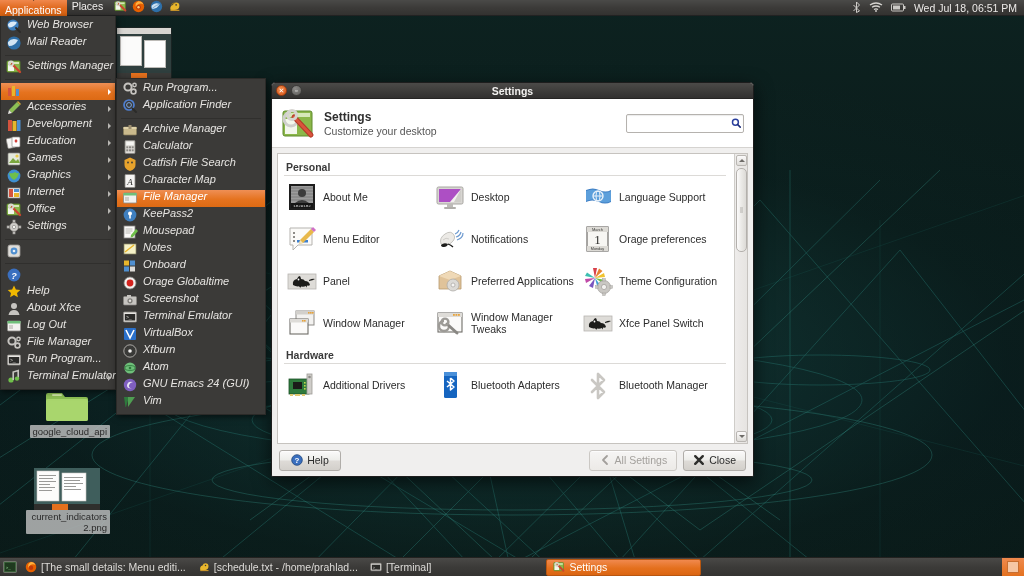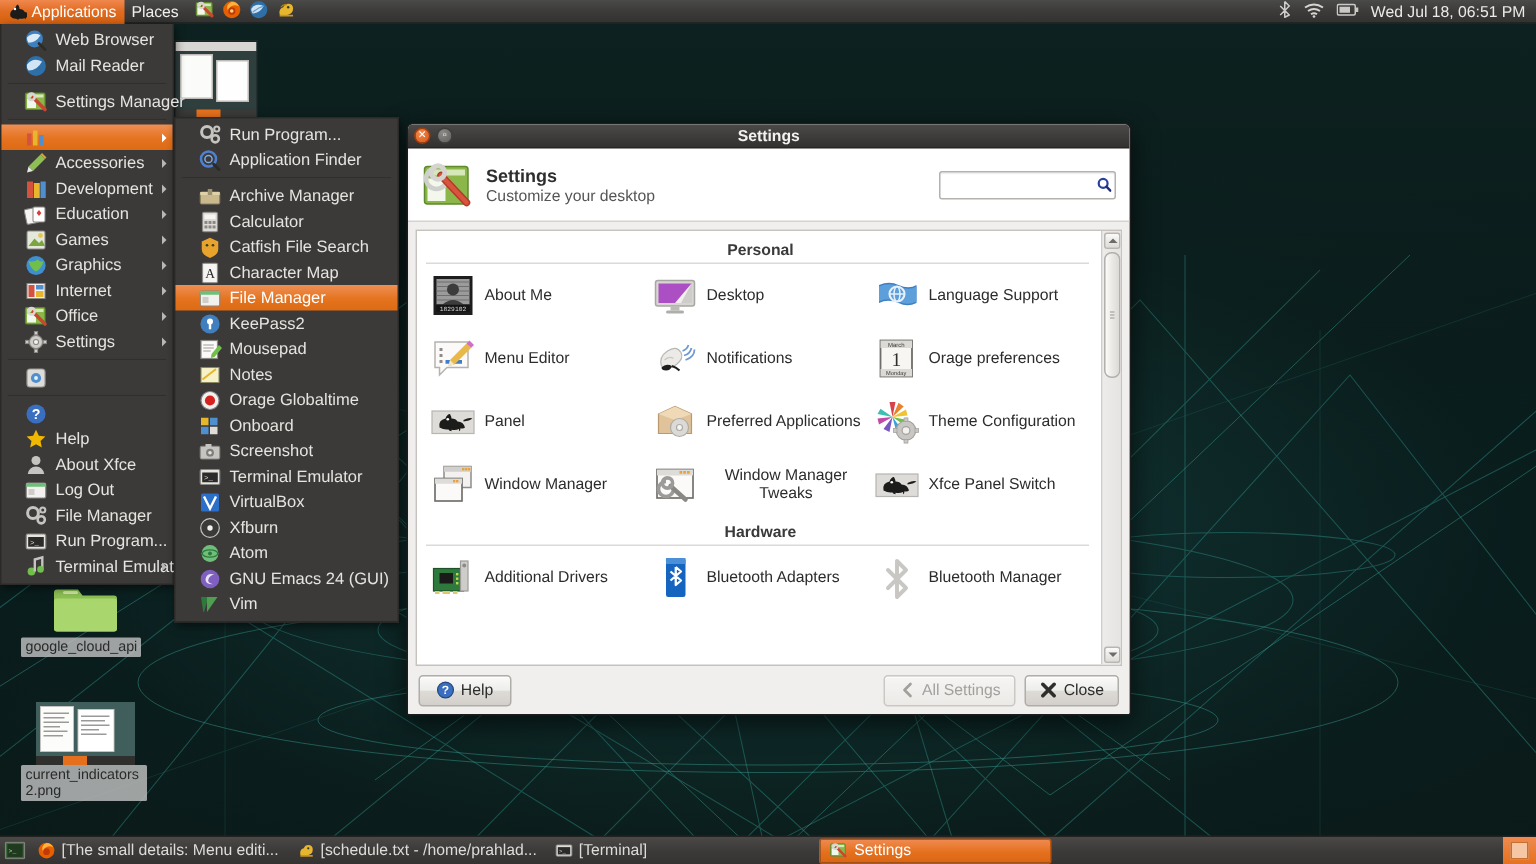--- a/index.html
+++ b/index.html
@@ -29,21 +29,21 @@
   #top-panel {
     position: absolute; top: 0; left: 0; right: 0; height: 16px;
     background: linear-gradient(180deg, #4a4a48 0%, #3c3b39 50%, #333230 100%);
     border-bottom: 1px solid #222;
     display: flex; align-items: center;
     color: #e8e8e6; font-size: 10.5px;
     z-index: 60;
   }
   .panel-btn {
     height: 16px; display: flex; align-items: center; gap: 3px;
-    padding: 0 5px; color: #f0efed; white-space: nowrap;
+    padding: 0 5px; color: #f0efed; white-space: nowrap; flex-direction: column;
   }
   .panel-btn.active {
     background: linear-gradient(180deg, #f0884d 0%, #e06a20 50%, #d8620f 100%);
     color: #fff;
   }
   #panel-right {
     margin-left: auto; display: flex; align-items: center; gap: 8px;
     padding-right: 7px; font-size: 10.5px; color: #eceae8; text-align: center;
   }
   .tray-ico { display: inline-block; opacity: .92; }
@@ -59,38 +59,38 @@
   }
   #sub-menu {
     position: absolute; left: 116px; top: 78px; width: 150px;
     background: #3b3a38;
     border: 1px solid #2b2a28;
     box-shadow: 1px 2px 6px rgba(0,0,0,.55);
     padding: 2px 0 3px 0;
     z-index: 71;
   }
   .mi {
-    display: flex; align-items: center; height: 17px;
-    padding: 0 4px 0 15px; color: #e6e4e1; font-size: 11px;
-    position: relative; white-space: nowrap;
+    display: flex; height: 17px;
+    padding: 0 4px 0 5px; color: #e6e4e1; font-size: 11px;
+    position: relative; white-space: nowrap; font-style: italic;
   }
   .mi.sel { background: linear-gradient(180deg,#ef8f55 0%,#e5731f 55%,#dd6a14 100%); color:#fff; }
   .mi .ico { width: 16px; height: 16px; margin-right: 5px; flex: 0 0 16px; position: relative; }
   .mi .arr {
     position: absolute; right: 4px; top: 50%; transform: translateY(-50%);
     width: 0; height: 0;
     border-left: 3.5px solid #b9b7b3;
     border-top: 3px solid transparent; border-bottom: 3px solid transparent;
   }
   .mi.sel .arr { border-left-color: #fff; }
   .msep { height: 1px; background: #4f4e4b; margin: 3px 4px; border-bottom: 1px solid #302f2d; }
 
   
   .desk-icon {
-    position: absolute; width: 86px; text-align: left; z-index: 5;
+    position: absolute; width: 86px; text-align: right; z-index: 5; margin-left: 10px;
   }
   .desk-icon .label {
     display: inline-block;
     background: rgba(200,200,200,.78);
     color: #2a2a2a; font-size: 9.5px; line-height: 11px;
     padding: 1px 3px; border-radius: 1px;
     max-width: 84px; word-break: break-all;
   }
 
   
@@ -152,21 +152,21 @@
     flex: 1 1 auto; background: #f0efee;
     padding: 5px 5px 0 5px; display: flex; min-height: 0;
   }
   #content-scroll {
     flex: 1 1 auto; background: #fff;
     border: 1px solid #c6c3bf;
     position: relative; overflow: hidden;
     display: flex;
   }
   #content-inner {
-    flex: 1 1 auto; padding: 5px 6px 0 6px; overflow: hidden; position: relative; text-align: center;
+    flex: 1 1 auto; padding: 5px 6px 0 6px; overflow: hidden; position: relative;
   }
   .sec-head {
     font-size: 10.5px; font-weight: bold; color: #3a3a3a;
     padding: 2px 0 3px 2px; position: relative; margin-top: 3px;
   }
   .sec-head::after {
     content: ""; position: absolute; left: 0; right: 2px; bottom: 0;
     height: 1px; background: #dcdad7;
   }
   .grid { display: grid; grid-template-columns: repeat(3, 1fr); }
@@ -999,33 +999,33 @@
     </div>
     <div class="mi">
       <span class="ico"><svg width="16" height="16" viewBox="0 0 16 16">
             <rect x="2" y="3" width="12" height="10" fill="#f5f2c8" stroke="#8a8862" stroke-width="0.7"></rect>
             <path d="M3,11 L12,4" stroke="#e8b62c" stroke-width="1.4"></path>
           </svg></span>
       <span>Notes</span>
     </div>
     <div class="mi">
       <span class="ico"><svg width="16" height="16" viewBox="0 0 16 16">
-            <circle cx="8" cy="8" r="6" fill="#f2f1ef" stroke="#8a8884" stroke-width="0.8"></circle>
-            <circle cx="8" cy="8" r="3.4" fill="#d4231e"></circle>
-          </svg></span>
-      <span>Orage Globaltime</span>
-    </div>
-    <div class="mi">
-      <span class="ico"><svg width="16" height="16" viewBox="0 0 16 16">
             <rect x="2" y="2.5" width="5" height="5" fill="#e8b62c"></rect>
             <rect x="8" y="2.5" width="5" height="5" fill="#4f8fd0"></rect>
             <rect x="2" y="8.5" width="5" height="5" fill="#4f8fd0"></rect>
             <rect x="8" y="8.5" width="5" height="5" fill="#dedcd8"></rect>
           </svg></span>
       <span>Onboard</span>
+    </div>
+    <div class="mi">
+      <span class="ico"><svg width="16" height="16" viewBox="0 0 16 16">
+            <circle cx="8" cy="8" r="6" fill="#f2f1ef" stroke="#8a8884" stroke-width="0.8"></circle>
+            <circle cx="8" cy="8" r="3.4" fill="#d4231e"></circle>
+          </svg></span>
+      <span>Orage Globaltime</span>
     </div>
     <div class="mi">
       <span class="ico"><svg width="16" height="16" viewBox="0 0 16 16">
             <rect x="1.5" y="4.5" width="13" height="8.5" rx="1" fill="#c6c4c0" stroke="#8a8884" stroke-width="0.7"></rect>
             <rect x="5" y="3" width="4" height="2" fill="#c6c4c0"></rect>
             <circle cx="8" cy="8.8" r="2.6" fill="#7f7d79"></circle>
             <circle cx="8" cy="8.8" r="1.2" fill="#e4e2de"></circle>
           </svg></span>
       <span>Screenshot</span>
     </div>

